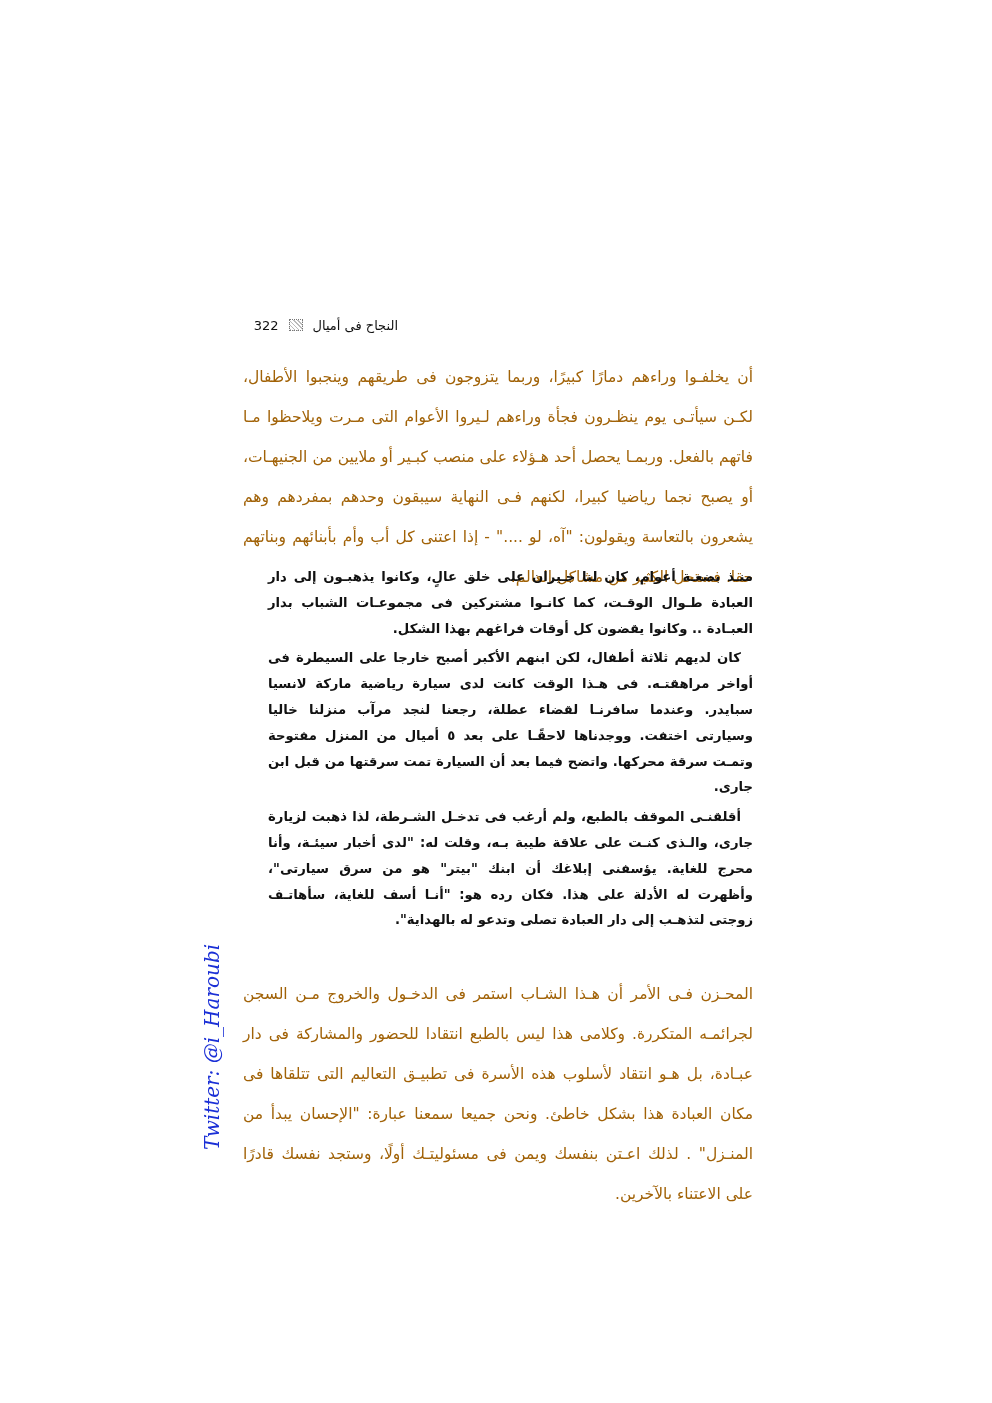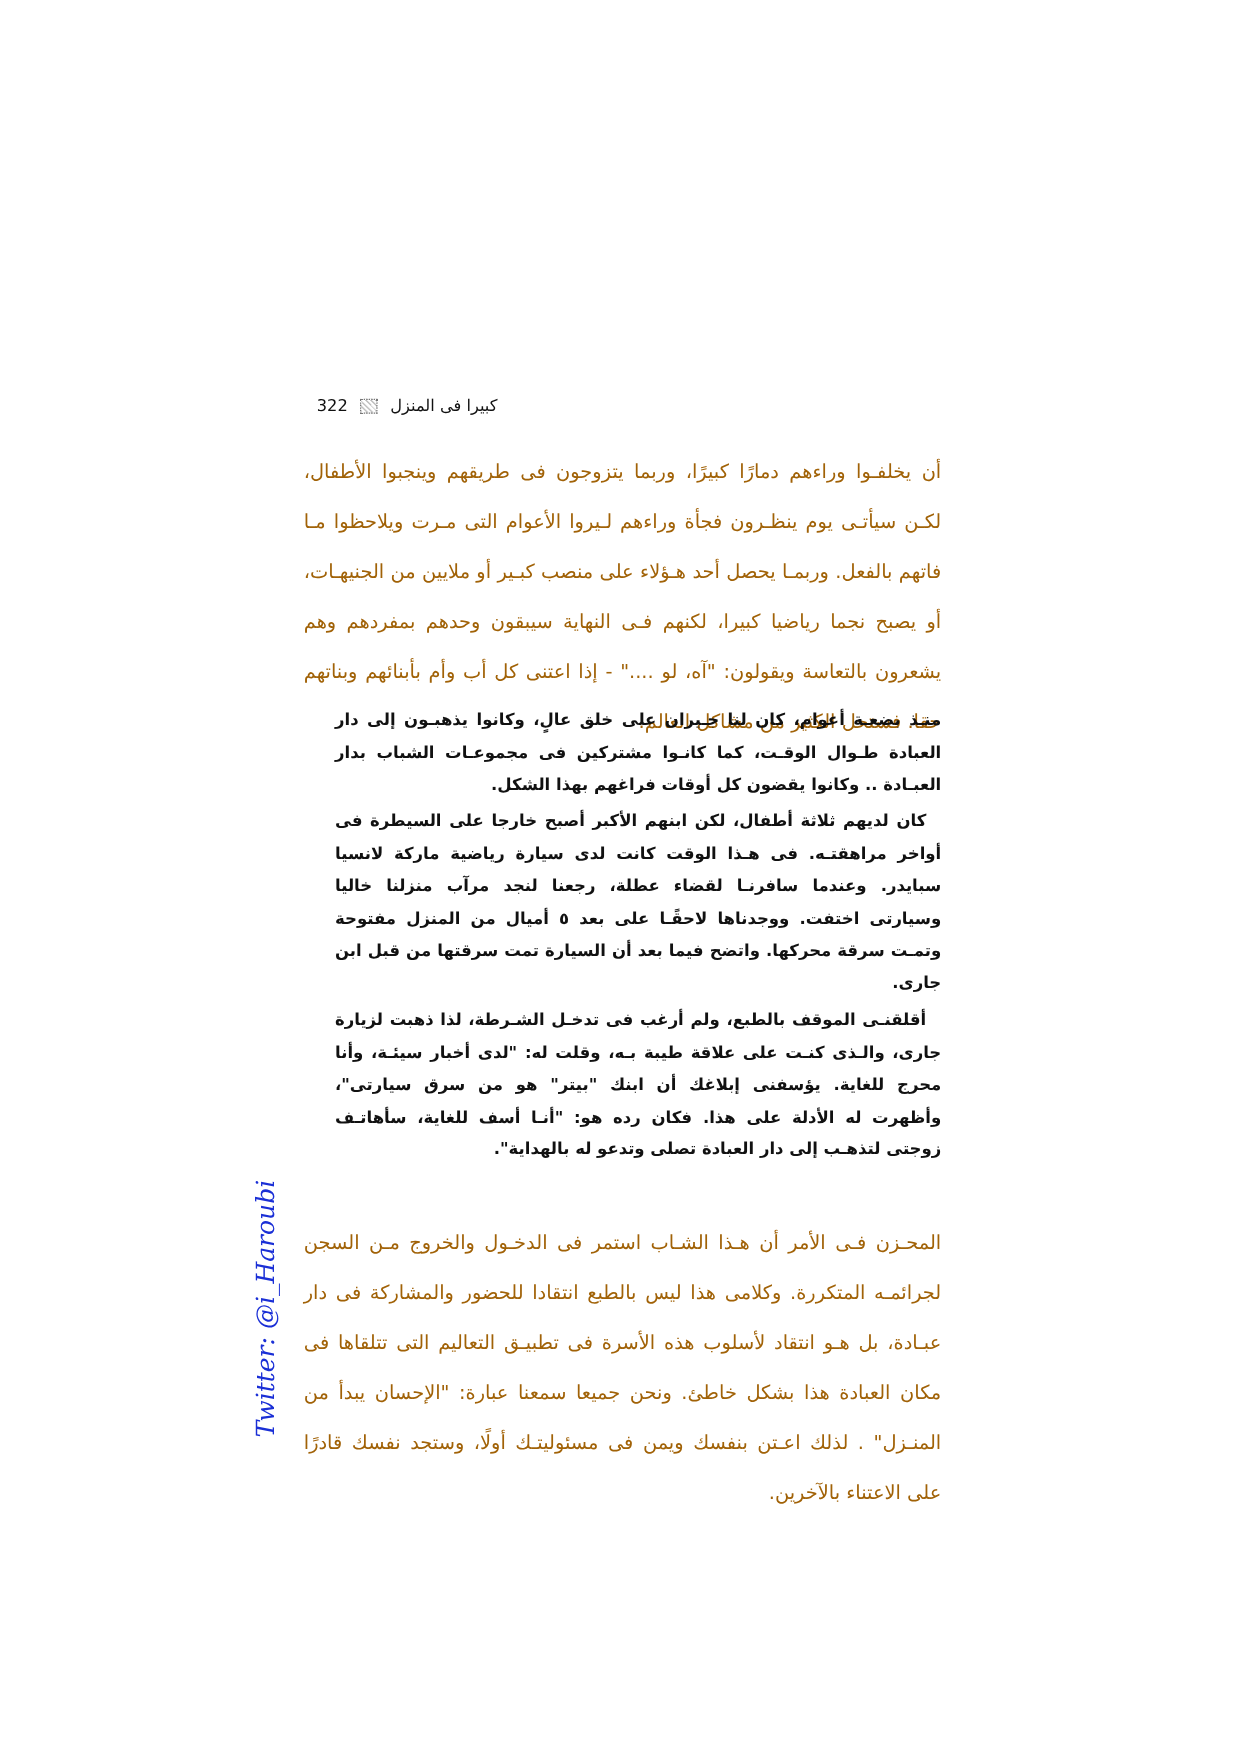--- a/index.html
+++ b/index.html
@@ -88,21 +88,21 @@
     height: 26px;
     line-height: 26px;
   }
 </style>
 </head>
 <body>
 
 <div class="page">
 
   <div class="running-header">
-    <span>كبيرا فى المنزل</span>
+    <span>النجاح فى أميال</span>
     <span class="ornament"></span>
     <span>322</span>
   </div>
 
   <div class="body-text para-1">أن يخلفـوا وراءهم دمارًا كبيرًا، وربما يتزوجون فى طريقهم وينجبوا الأطفال، لكـن سيأتـى يوم ينظـرون فجأة وراءهم لـيروا الأعوام التى مـرت ويلاحظوا مـا فاتهم بالفعل. وربمـا يحصل أحد هـؤلاء على منصب كبـير أو ملايين من الجنيهـات، أو يصبح نجما رياضيا كبيرا، لكنهم فـى النهاية سيبقون وحدهم بمفردهم وهم يشعرون بالتعاسة ويقولون: "آه، لو ...." - إذا اعتنى كل أب وأم بأبنائهم وبناتهم حقا. فستحل الكثير من مشاكل العالم.</div>
 
   <div class="quote-block">
     <p class="first">منـذ بضعـة أعوام، كان لنا جـيران على خلق عالٍ، وكانوا يذهبـون إلى دار العبادة طـوال الوقـت، كما كانـوا مشتركين فى مجموعـات الشباب بدار العبـادة .. وكانوا يقضون كل أوقات فراغهم بهذا الشكل.</p>
     <p class="indent">كان لديهم ثلاثة أطفال، لكن ابنهم الأكبر أصبح خارجا على السيطرة فى أواخر مراهقتـه. فى هـذا الوقت كانت لدى سيارة رياضية ماركة لانسيا سبايدر. وعندما سافرنـا لقضاء عطلة، رجعنا لنجد مرآب منزلنا خاليا وسيارتى اختفت. ووجدناها لاحقًـا على بعد ٥ أميال من المنزل مفتوحة وتمـت سرقة محركها. واتضح فيما بعد أن السيارة تمت سرقتها من قبل ابن جارى.</p>
     <p class="indent">أقلقنـى الموقف بالطبع، ولم أرغب فى تدخـل الشـرطة، لذا ذهبت لزيارة جارى، والـذى كنـت على علاقة طيبة بـه، وقلت له: "لدى أخبار سيئـة، وأنا محرج للغاية. يؤسفنى إبلاغك أن ابنك "بيتر" هو من سرق سيارتى"، وأظهرت له الأدلة على هذا. فكان رده هو: "أنـا أسف للغاية، سأهاتـف زوجتى لتذهـب إلى دار العبادة تصلى وتدعو له بالهداية".</p>

